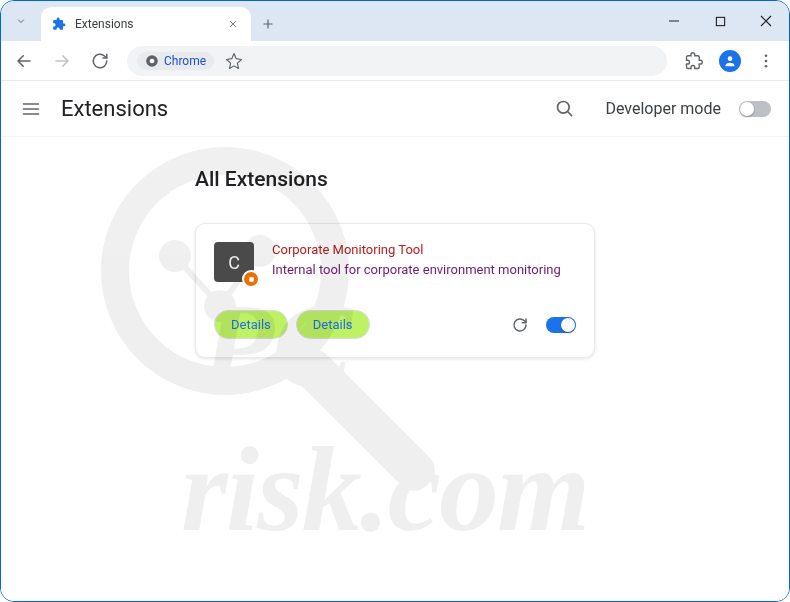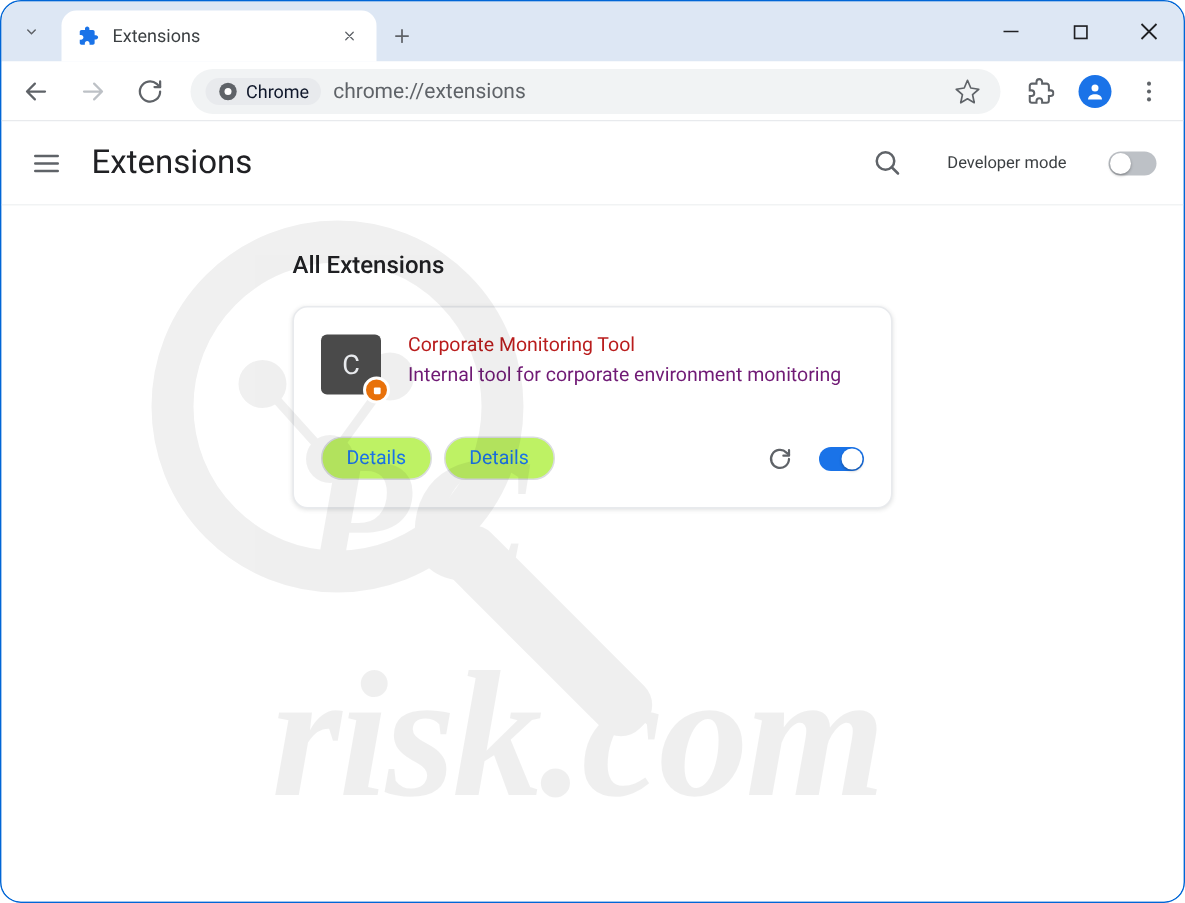--- a/index.html
+++ b/index.html
@@ -15,40 +15,40 @@
     .tab-close { width: 16px; height: 16px; display: flex; align-items: center; justify-content: center; color: #5f6368; border-radius: 50%; }
     .newtab { width: 34px; display: flex; align-items: center; justify-content: center; margin-top: 6px; color: #5f6368; }
     .titlebar-spacer { flex: 1; }
     .win-controls { display: flex; }
     .win-btn { width: 46px; display: flex; align-items: center; justify-content: center; color: #202124; }
     
     .toolbar { height: 40px; background: #fff; display: flex; align-items: center; padding: 0 6px; gap: 4px; border-bottom: 1px solid #e8eaed; }
     .nav-btn { width: 34px; height: 34px; display: flex; align-items: center; justify-content: center; color: #5f6368; border-radius: 50%; }
     .nav-btn.disabled { color: #bdc1c6; }
     .omnibox { flex: 1; height: 30px; background: #f1f3f4; border-radius: 15px; display: flex; align-items: center; padding: 0 10px; margin: 0 6px; gap: 8px; }
-    .chrome-chip { display: flex; align-items: center; gap: 5px; background: #e8eaed; padding: 2px 8px; border-radius: 10px; font-size: 12px; color: #0f172a; }
+    .chrome-chip { display: flex; align-items: center; gap: 5px; background: #e8eaed; padding: 2px 8px; border-radius: 10px; font-size: 12px; color: #1d4ed8; }
     .chrome-logo { width: 14px; height: 14px; }
     .url-text { font-size: 14px; color: #5f6368; flex: 1; }
     .star-btn { width: 24px; height: 24px; display: flex; align-items: center; justify-content: center; color: #5f6368; }
     .profile-btn { width: 30px; height: 30px; display: flex; align-items: center; justify-content: center; }
     .avatar { width: 22px; height: 22px; border-radius: 50%; background: #1a73e8; display:flex; align-items:center; justify-content:center; }
     
     .content { flex: 1; display: flex; flex-direction: column; background: #fff; position: relative; overflow:hidden; }
     
     .page-header { height: 56px; display: flex; align-items: center; padding: 0 18px; gap: 18px; border-bottom: 1px solid #f1f3f4; }
     .menu-icon { width: 24px; height: 24px; display:flex; align-items:center; justify-content:center; color:#5f6368; }
     .page-title { font-size: 22px; color: #202124; flex: 1; font-weight: 400;}
     .search-icon { width: 24px; height: 24px; display:flex; align-items:center; justify-content:center; color:#5f6368; margin-right: 10px;}
-    .dev-mode-label { font-size: 11px; color: #3c4043; margin-right: 10px; }
+    .dev-mode-label { font-size: 16px; color: #3c4043; }
     .toggle { width: 32px; height: 16px; background: #bdc1c6; border-radius: 8px; position: relative; }
     .toggle::after { content:''; position:absolute; width:14px; height:14px; background:#fff; border-radius:50%; top:1px; left:1px; box-shadow: 0 1px 2px rgba(0,0,0,0.3);}
     
     .page-body { flex: 1; padding: 30px 0 0 0; display: flex; justify-content: center; }
     .ext-wrap { width: 400px; }
-    .section-title { font-size: 16px; color: #202124; margin-bottom: 18px; font-weight: 500; }
+    .section-title { font-size: 21px; color: #202124; margin-bottom: 32px; font-weight: 500; }
     .ext-card { background: #fff; border: 1px solid #e8eaed; border-radius: 10px; box-shadow: 0 1px 3px rgba(60,64,67,0.15); padding: 18px; }
     .ext-top { display: flex; gap: 18px; margin-bottom: 28px; }
     .ext-icon-wrap { position: relative; width: 40px; height: 40px; }
     .ext-icon { width: 40px; height: 40px; background: #4a4a4a; border-radius: 4px; display:flex; align-items:center; justify-content:center; color:#e8eaed; font-size: 18px;}
     .ext-badge { position: absolute; bottom: -6px; right: -6px; width: 18px; height: 18px; background: #e8710a; border-radius: 50%; border: 2px solid #fff; display:flex; align-items:center; justify-content:center;}
     .ext-info { flex: 1; }
     .ext-name { font-size: 13px; color: #b91c1c; margin-bottom: 4px; }
     .ext-desc { font-size: 13px; color: #701a75; line-height: 1.4; }
     .ext-actions { display: flex; align-items: center; gap: 8px; }
     .pill-btn { border: 1px solid #dadce0; background: #bef264; color: #1a73e8; font-size: 13px; padding: 6px 16px; border-radius: 18px; cursor: pointer; text-align: center; }
@@ -130,21 +130,20 @@
         </svg>
     </div>
     <div class="omnibox">
       <div class="chrome-chip">
         <svg class="chrome-logo" viewBox="0 0 24 24">
             <circle cx="12" cy="12" r="10" fill="#5f6368"></circle>
             <circle cx="12" cy="12" r="4" fill="#fff"></circle>
           </svg>
         <span>Chrome</span>
       </div>
-      <span class="url-text">chrome://extensions</span>
       <div class="star-btn">
         <svg width="18" height="18" viewBox="0 0 24 24">
             <path d="M12 2l2.9 6.9L22 10l-5.5 4.8L18 22l-6-3.5L6 22l1.5-7.2L2 10l7.1-1.1L12 2z" stroke="#5f6368" stroke-width="1.5" fill="none" stroke-linejoin="round"></path>
           </svg>
       </div>
     </div>
     <div class="nav-btn">
       <svg width="18" height="18" viewBox="0 0 24 24">
           <path fill="none" stroke="#5f6368" stroke-width="1.8" d="M20.5 11H19V7c0-1.1-.9-2-2-2h-4V3.5C13 2.12 11.88 1 10.5 1S8 2.12 8 3.5V5H4c-1.1 0-2 .9-2 2v4h1.5c1.38 0 2.5 1.12 2.5 2.5S4.88 16 3.5 16H2v4c0 1.1.9 2 2 2h4v-1.5c0-1.38 1.12-2.5 2.5-2.5s2.5 1.12 2.5 2.5V22h4c1.1 0 2-.9 2-2v-4h1.5c1.38 0 2.5-1.12 2.5-2.5S21.88 11 20.5 11z"></path>
         </svg>

